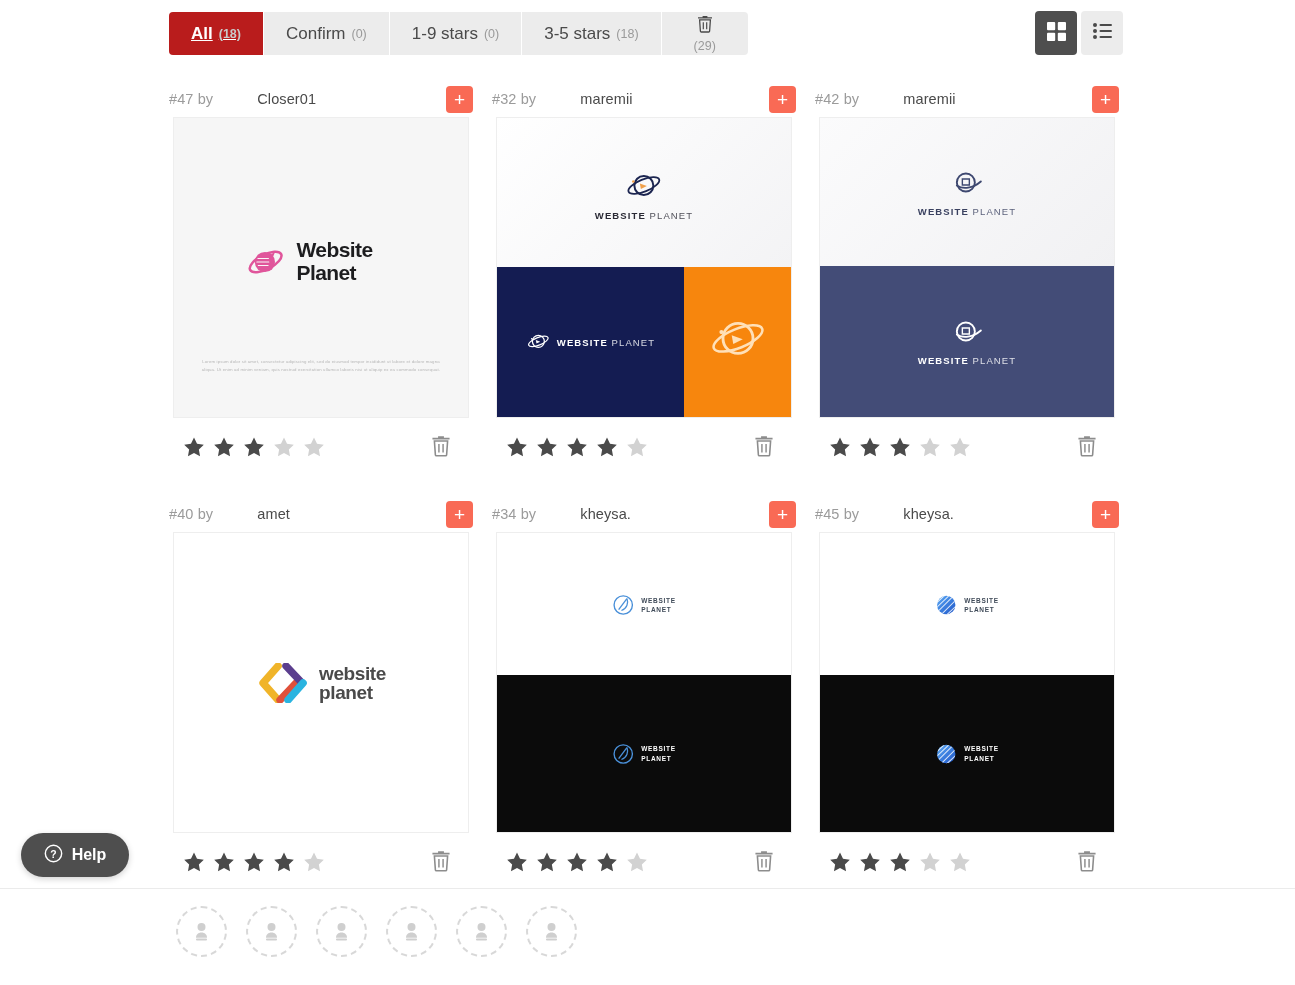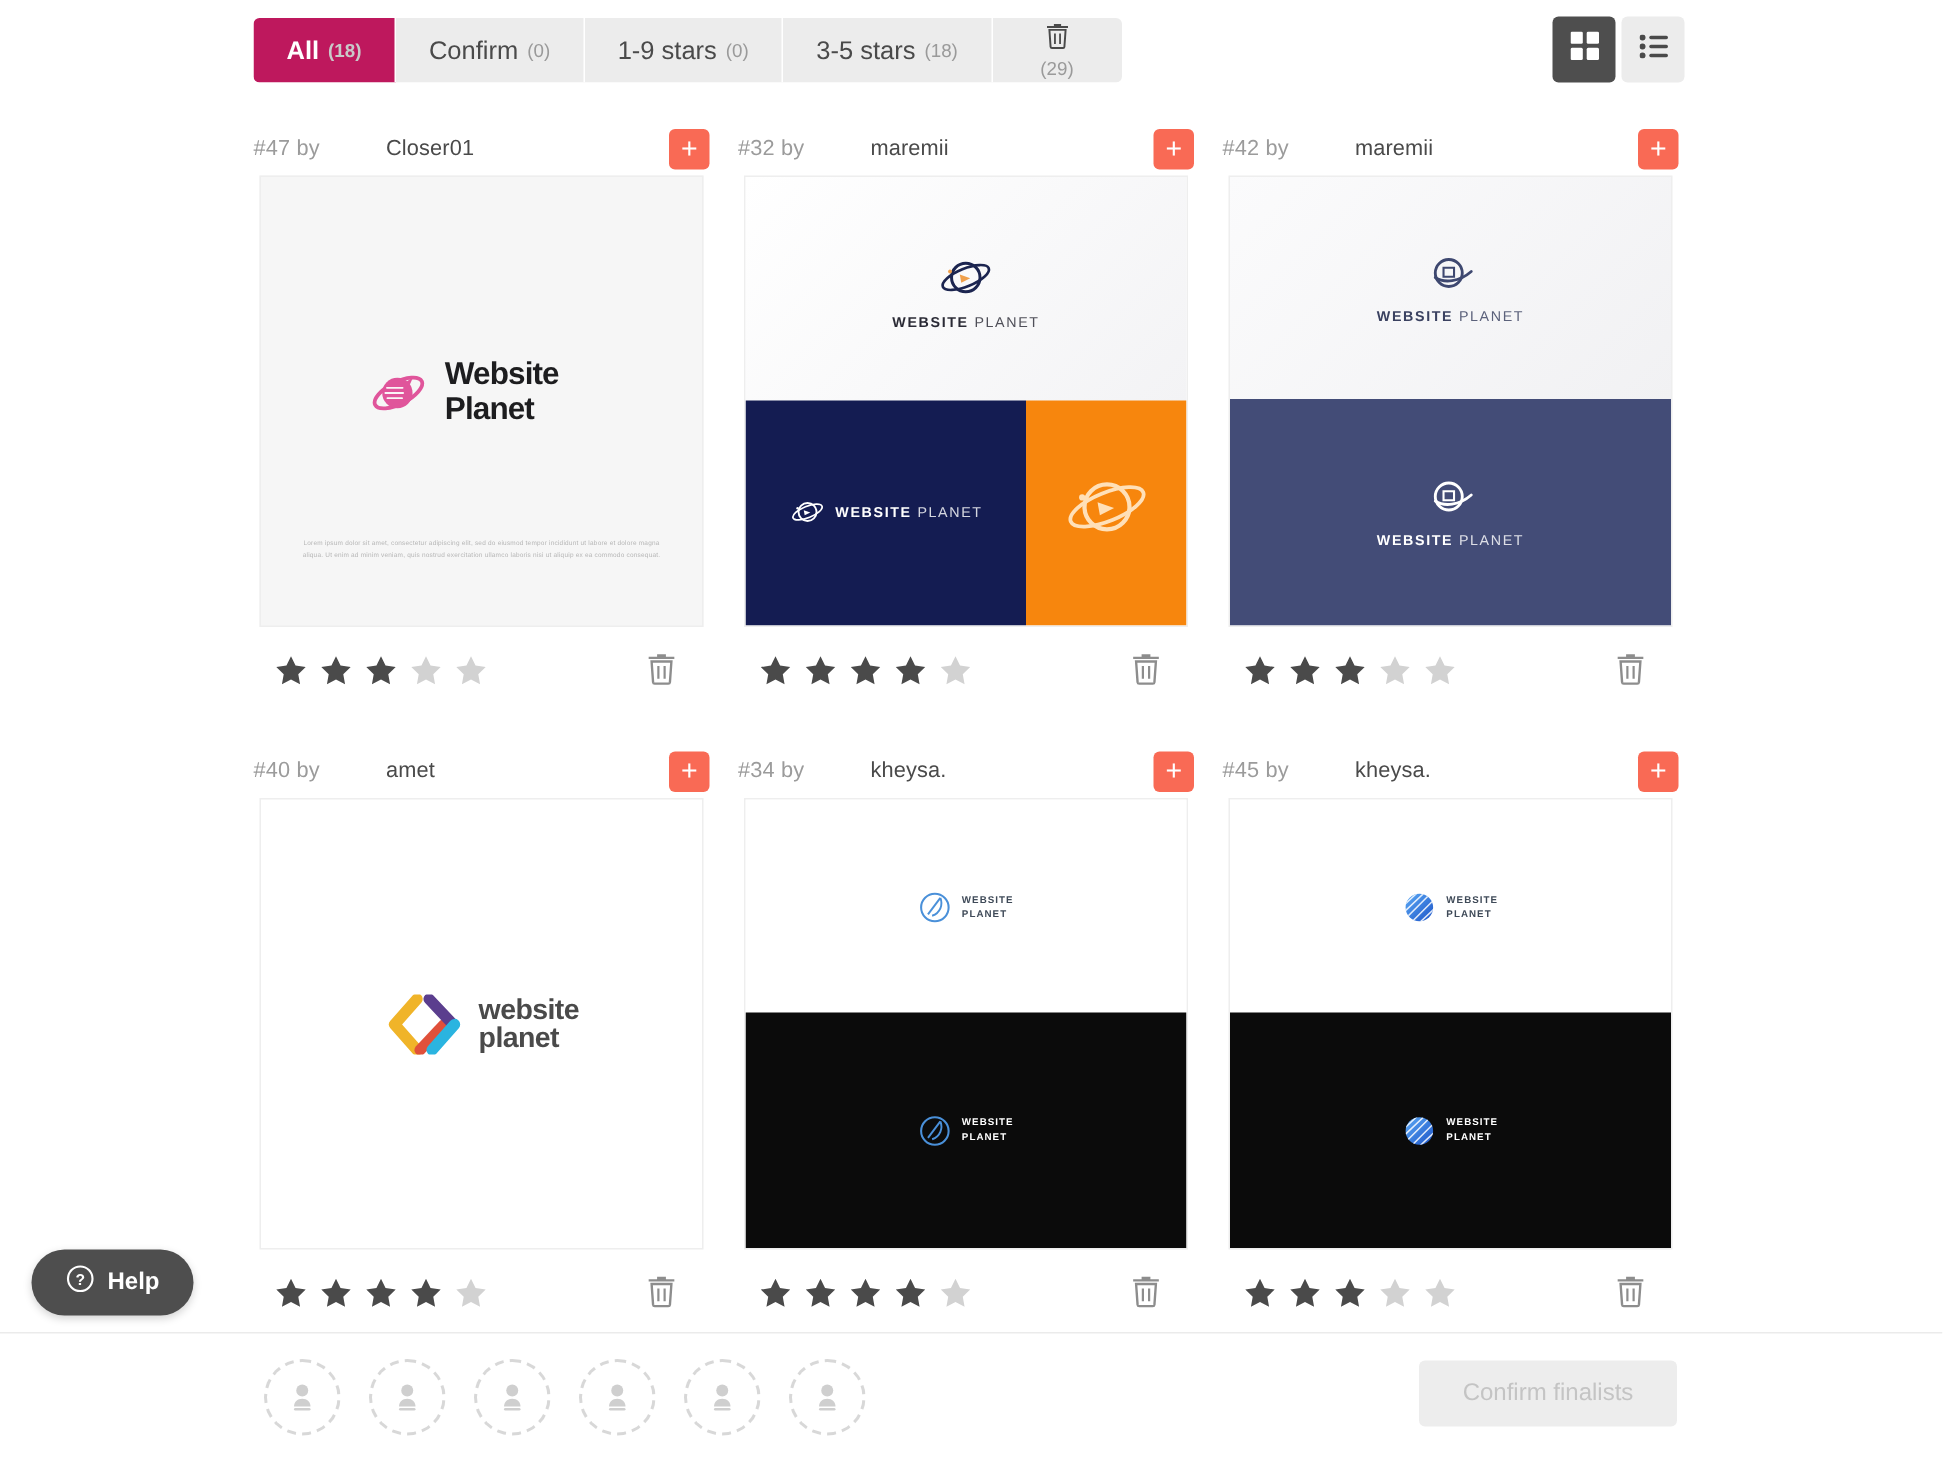--- a/index.html
+++ b/index.html
@@ -29,21 +29,21 @@
     height: 43px;
     padding: 0 22px;
     background: #ececec;
     color: #4a4a4a;
     font-size: 17px;
     border-right: 1px solid #ffffff;
     cursor: pointer;
     white-space: nowrap;
   }
   .filter-tab:last-child { border-right: none; }
-  .filter-tab.active { background: #be185d; color: #ffffff; font-weight: bold; }
+  .filter-tab.active { background: #b91c1c; color: #ffffff; font-weight: bold; text-decoration: underline; }
   .filter-tab .cnt { font-size: 12.5px; color: #9a9a9a; }
   .filter-tab.active .cnt { color: #c9c9c9; }
   .trash-tab { padding: 0 32px; flex-direction: column; }
   .trash-tab svg { display:block; }
 
   .view-group {
     position: absolute; right: 172px; top: 11px;
     display: flex; gap: 4px;
   }
   .view-btn {
@@ -695,16 +695,15 @@
           </svg>
         </div>
         <div class="slot">
           <svg width="17" height="19" viewBox="0 0 17 19">
             <circle cx="8.5" cy="5" r="4" fill="#cfcfcf"></circle>
             <path d="M8.5 10.5c3.3 0 5.5 2.2 5.5 5.2H3c0-3 2.2-5.2 5.5-5.2z" fill="#cfcfcf"></path>
             <rect x="3" y="16.6" width="11" height="1.8" rx=".9" fill="#cfcfcf"></rect>
           </svg>
         </div>
       </div>
-    <div class="confirm-btn">Confirm finalists</div>
   </div>
 
 </div>
 
 </body></html>

